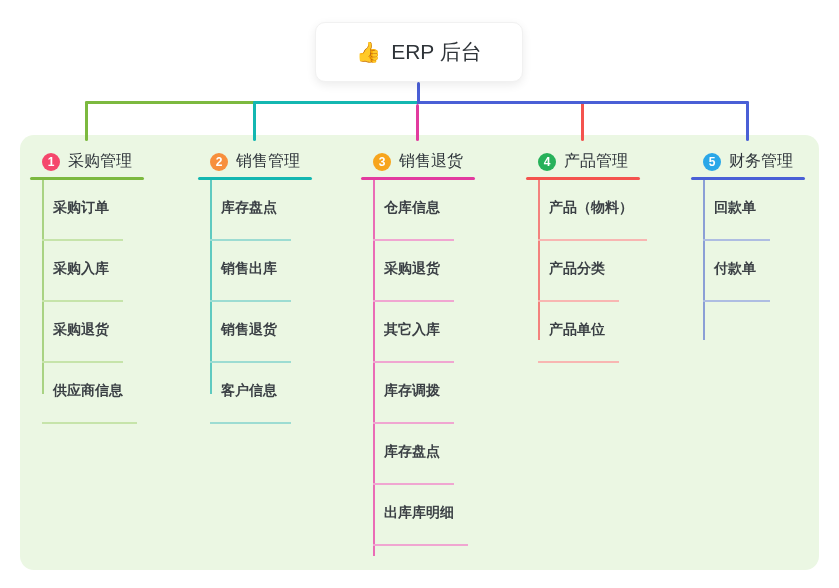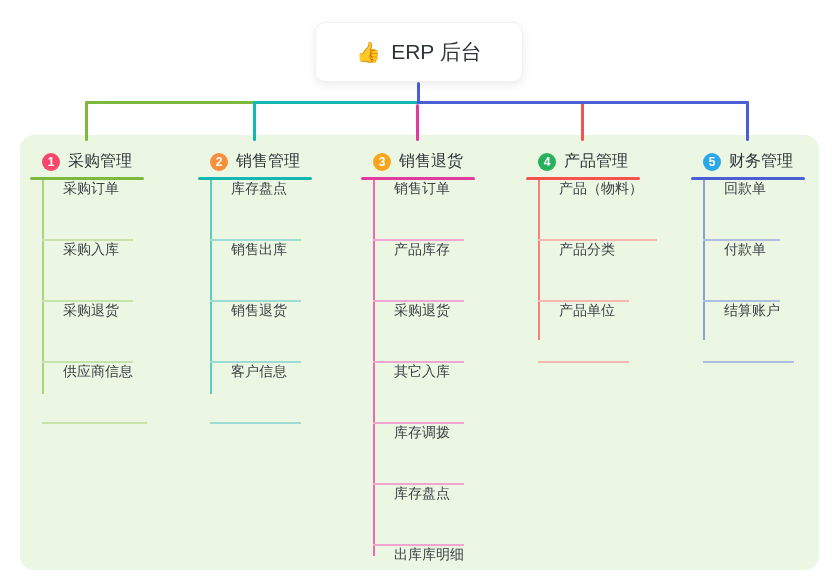--- a/index.html
+++ b/index.html
@@ -29,24 +29,24 @@
   .branch-title{display:flex;align-items:center;gap:8px;height:31px;padding-left:12px;cursor:default;}
   .badge{
     width:18px;height:18px;border-radius:50%;flex:0 0 18px;
     color:#fff;font-size:12px;font-weight:bold;line-height:18px;text-align:center;
   }
   .btitle{font-size:16px;font-weight:500;color:#2f353b;white-space:nowrap;}
   .b-underline{width:114px;height:3px;border-radius:2px;}
   .b-items{position:relative;}
   .spine{position:absolute;left:12px;top:0;width:2px;}
   .item{
-    position:relative;height:54px;display:flex;align-items:flex-start;
+    position:relative;height:54px;display:flex;align-items:center;
     width:max-content;margin-left:12px;
     border-bottom:2px solid transparent;
-    padding:0 14px 5px 21px;box-sizing:content-box;
+    padding:0 14px 5px 11px;box-sizing:content-box;font-weight:bold;
   }
   .item:first-child{height:50px;}
   .item span{font-size:14px;color:#3b4045;white-space:nowrap;line-height:1.2;}
 </style>
 </head>
 <body>
 
 <div id="canvas">
   <div id="panel"></div>
   <div id="connectors">
@@ -108,24 +108,21 @@
       </div>
       <div class="branch" style="left: 361px;">
         <div class="branch-title">
           <span class="badge" style="background: rgb(247, 165, 29);">3</span>
           <span class="btitle">销售退货</span>
         </div>
         <div class="b-underline" style="background: rgb(226, 59, 159);"></div>
         <div class="b-items">
           <div class="spine" style="background: rgb(234, 108, 182); height: 376px;"></div>
           <div class="item" style="border-bottom-color: rgb(240, 166, 209);">
-            <span>销售订单</span>
-          </div>
-          <div class="item" style="border-bottom-color: rgb(240, 166, 209);">
-            <span>产品库存</span>
+            <span>仓库信息</span>
           </div>
           <div class="item" style="border-bottom-color: rgb(240, 166, 209);">
             <span>采购退货</span>
           </div>
           <div class="item" style="border-bottom-color: rgb(240, 166, 209);">
             <span>其它入库</span>
           </div>
           <div class="item" style="border-bottom-color: rgb(240, 166, 209);">
             <span>库存调拨</span>
           </div>
@@ -163,23 +160,20 @@
         </div>
         <div class="b-underline" style="background: rgb(74, 95, 214);"></div>
         <div class="b-items">
           <div class="spine" style="background: rgb(139, 159, 214); height: 160px;"></div>
           <div class="item" style="border-bottom-color: rgb(174, 189, 226);">
             <span>回款单</span>
           </div>
           <div class="item" style="border-bottom-color: rgb(174, 189, 226);">
             <span>付款单</span>
           </div>
-          <div class="item" style="border-bottom-color: rgb(174, 189, 226);">
-            <span>结算账户</span>
-          </div>
         </div>
       </div>
     </div>
   <div id="root-node">
     <span class="root-icon">👍</span>
     <span>ERP 后台</span>
   </div>
 </div>
 
 </body></html>

